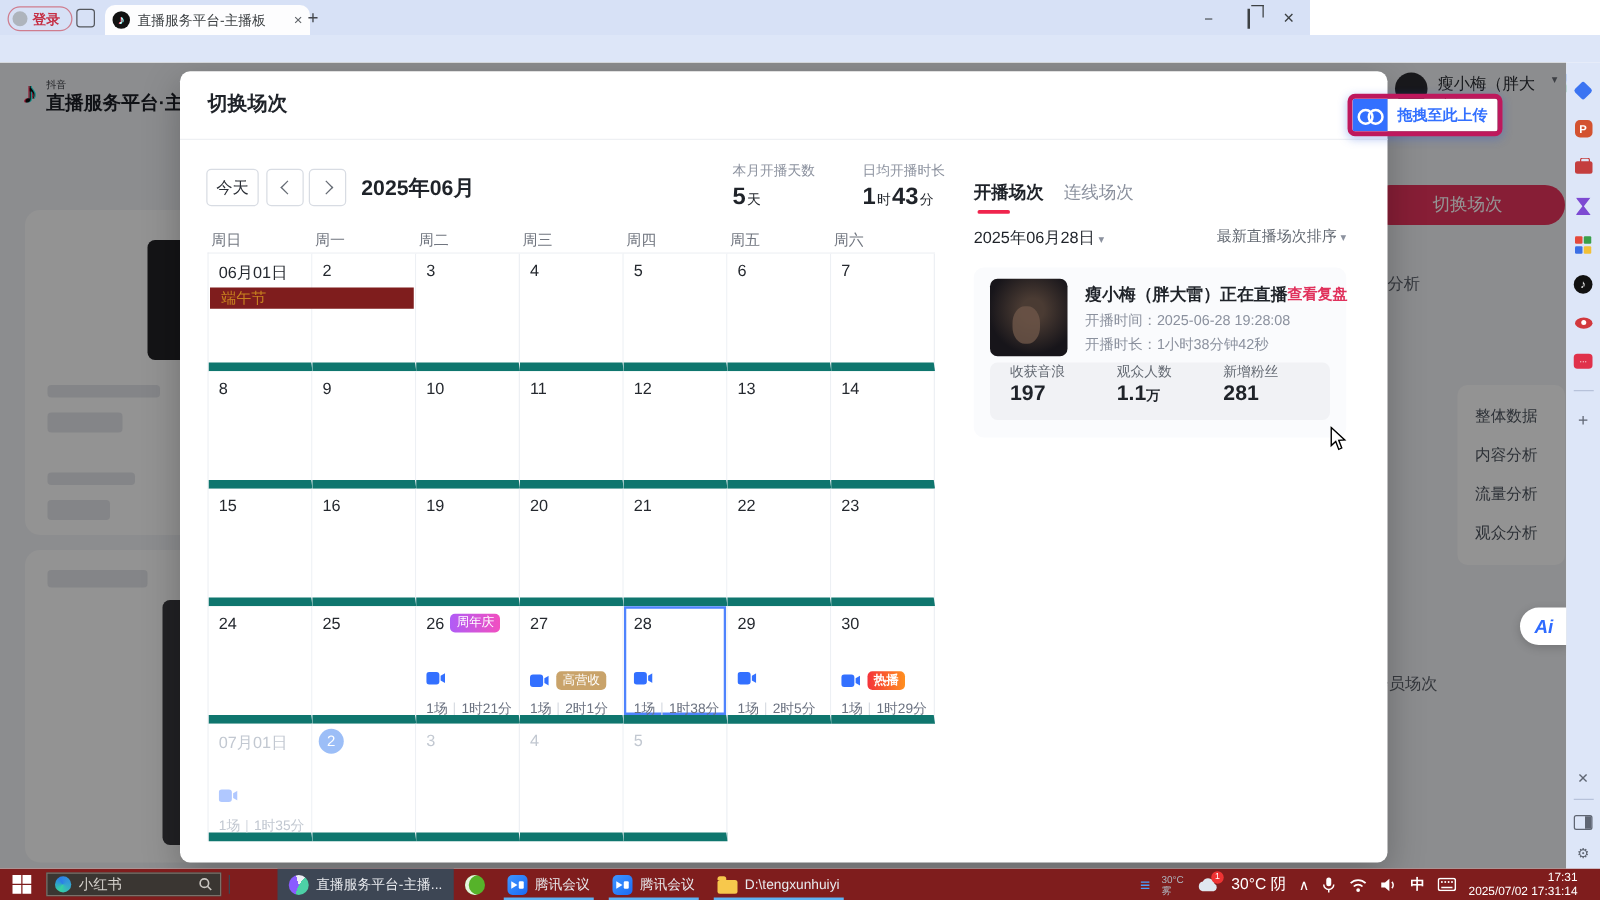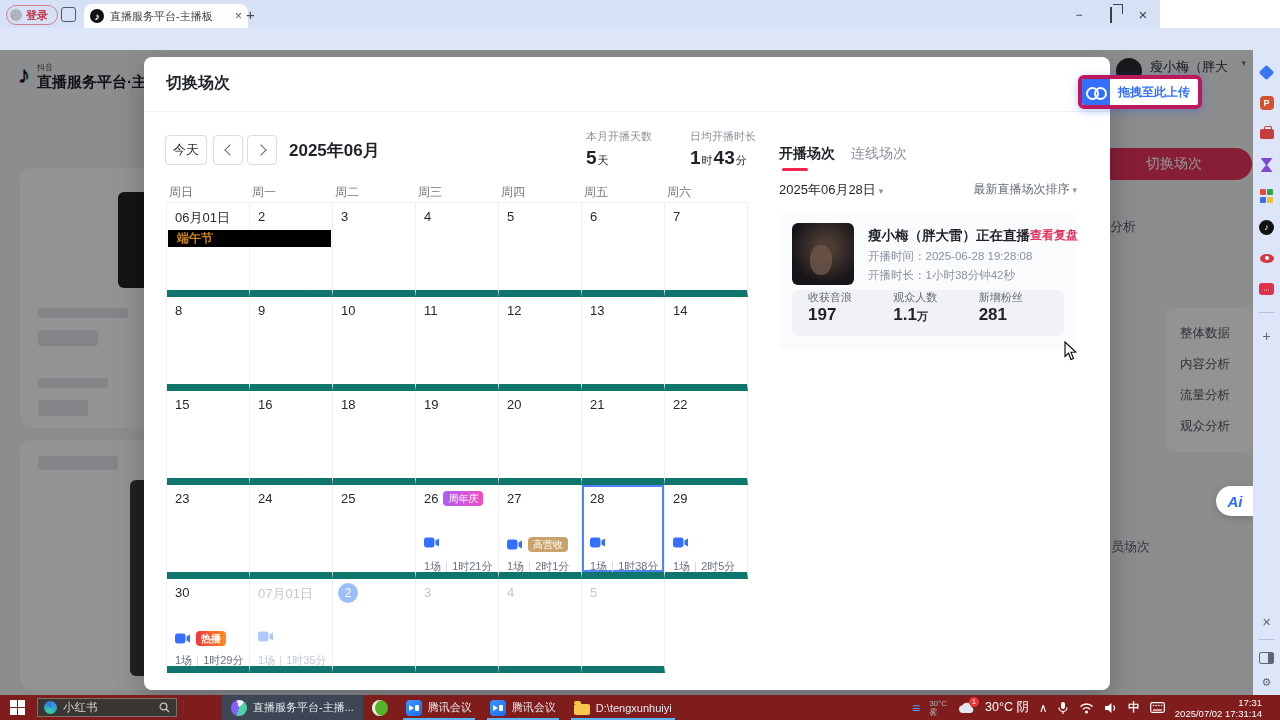--- a/index.html
+++ b/index.html
@@ -1,20 +1,20 @@
 <!DOCTYPE html>
 <html><head>
 <meta charset="utf-8">
 <style>
   html,body{margin:0;padding:0}
   body{width:1280px;height:720px;position:relative;overflow:hidden;background:#fff;
        font-family:"Liberation Sans","DejaVu Sans",sans-serif;-webkit-font-smoothing:antialiased}
 
   
-  #titlebar{position:absolute;left:0;top:0;width:1160px;height:28px;background:#d7e1f6}
+  #titlebar{position:absolute;left:0;top:0;width:1048px;height:28px;background:#d7e1f6}
   #login-pill{position:absolute;left:6px;top:5px;height:18px;border:1px solid #cf7d8e;border-radius:10px;
       display:flex;align-items:center;gap:4px;padding:0 9px 0 3px;background:#d7e1f6}
   #login-pill .mini-avatar{width:12px;height:12px;border-radius:50%;background:#aeb4bc}
   #login-pill .login-txt{font-size:11px;color:#c52f45;font-weight:bold}
   #tablist-btn{position:absolute;left:61px;top:7px;width:13px;height:13px;border:1.6px solid #55585e;border-radius:3px}
   #tab{position:absolute;left:84px;top:4px;width:152px;height:24px;background:#fdfdfe;border-radius:8px 8px 0 0;
       display:flex;align-items:center;padding:0 6px;gap:6px}
   .tiktok-fav{width:14px;height:14px;border-radius:50%;background:#111;color:#fff;font-size:10px;
       display:flex;align-items:center;justify-content:center;text-shadow:.5px 0 #25f4ee,-.5px 0 #fe2c55}
   #tab .tab-title{font-size:11px;color:#3c4043;white-space:nowrap;overflow:hidden;flex:1}
@@ -93,22 +93,22 @@
   .cal-wd{font-size:12px;color:#70757f;padding-left:3px}
   #cal-grid{position:absolute;left:22px;top:145px;display:grid;grid-template-columns:repeat(7,83px);
       grid-auto-rows:94px;border-top:1px solid #edf0f4;border-left:1px solid #edf0f4}
   .cal-cell{position:relative;border-right:1px solid #edf0f4;border-bottom:7px solid #0f766e;background:#fff}
   .cal-cell.selected{box-shadow:inset 0 0 0 2px #4e83fd;z-index:2}
   .day-top{position:absolute;left:8px;top:6px;display:flex;gap:5px;align-items:center}
   .day-num{font-size:13px;color:#25292f;white-space:nowrap}
   .muted .day-num{color:#c2c8d1}
   .today-circle{width:20px;height:20px;border-radius:50%;background:#9cbef7;color:#fff;font-size:12px;
       display:flex;align-items:center;justify-content:center;margin:-2px 0 0 -3px}
-  .holiday-bar{position:absolute;left:1px;top:27px;height:17px;background:#000000;color:#c8821f;font-size:12px;
-      font-weight:bold;line-height:17px;padding-left:9px;z-index:1;white-space:nowrap}
+  .holiday-bar{position:absolute;left:1px;top:27px;height:17px;background:#7f1d1d;color:#c8821f;font-size:12px;
+      font-weight:normal;line-height:17px;padding-left:9px;z-index:1;white-space:nowrap}
   .cam-row{position:absolute;left:8px;top:52px;display:flex;gap:6px;align-items:center}
   .muted .cam-row{opacity:.38}
   .badge{font-size:10px;color:#fff;border-radius:4px;padding:2px 5px;line-height:1.1;white-space:nowrap}
   .session-row{position:absolute;left:8px;top:74px;font-size:11px;color:#6b7280;display:flex;align-items:center;gap:5px;white-space:nowrap}
   .muted .session-row{color:#c2c8d1}
   .sep{width:1px;height:10px;background:#d9dde3}
 
   
   #panel{position:absolute;left:635px;top:88px;width:298px}
   #panel-tabs{display:flex;gap:16px}
@@ -426,25 +426,20 @@
             <span class="day-num">15</span>
           </div>
         </div>
         <div class="cal-cell">
           <div class="day-top">
             <span class="day-num">16</span>
           </div>
         </div>
         <div class="cal-cell">
           <div class="day-top">
-            <span class="day-num">18</span>
-          </div>
-        </div>
-        <div class="cal-cell">
-          <div class="day-top">
             <span class="day-num">19</span>
           </div>
         </div>
         <div class="cal-cell">
           <div class="day-top">
             <span class="day-num">20</span>
           </div>
         </div>
         <div class="cal-cell">
           <div class="day-top">

